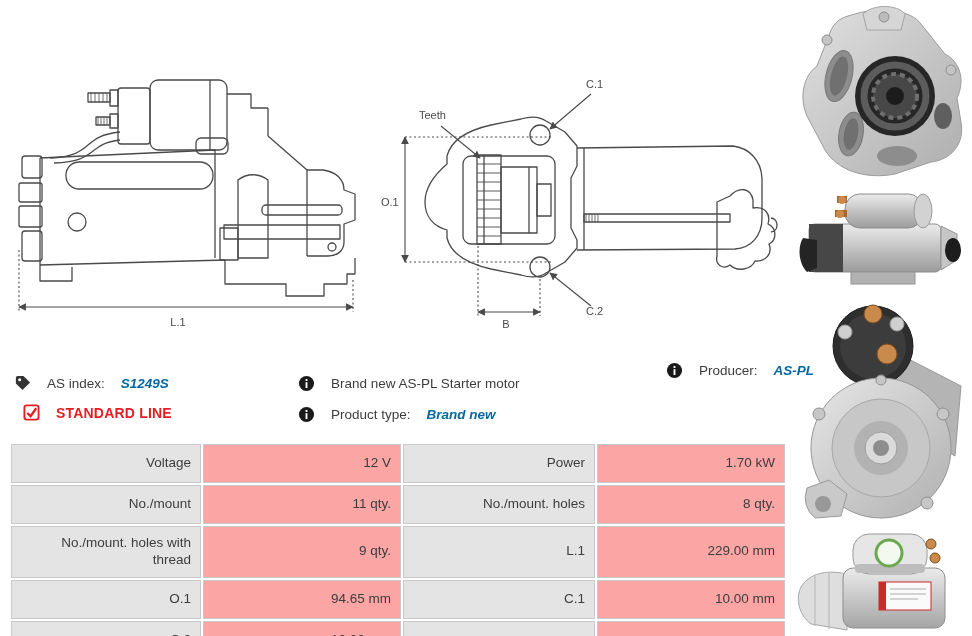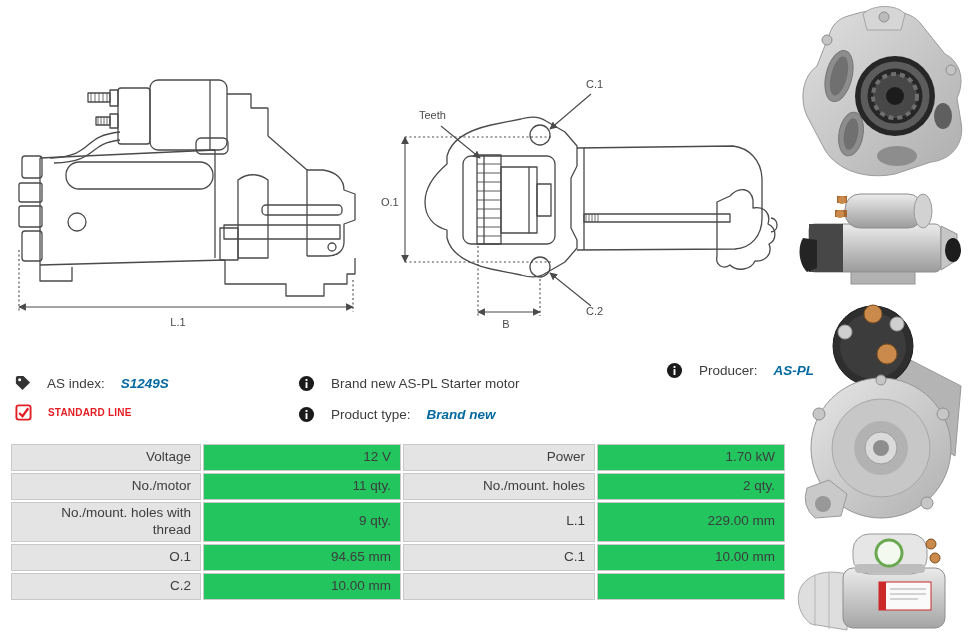--- a/index.html
+++ b/index.html
@@ -2,29 +2,29 @@
 <html><head>
 <meta charset="utf-8">
 <style>
   html,body{margin:0;padding:0;background:#fff;}
   .canvas{position:relative;width:972px;height:636px;background:#ffffff;overflow:hidden;
           font-family:"Liberation Sans",sans-serif;color:#3d3d3d;}
   .abs{position:absolute;}
   
   .ib-row{position:absolute;display:flex;align-items:center;gap:16px;font-size:13.5px;white-space:nowrap;}
   .ib-row .b{font-weight:700;color:#0369a1;font-style:italic;}
-  .ib-row.red{color:#e31e24;font-weight:700;font-size:10px;letter-spacing:.2px;}
+  .ib-row.red{color:#e31e24;font-weight:700;font-size:14px;letter-spacing:.2px;margin-left:8px;}
   .icon17{width:17px;height:17px;flex:0 0 auto;display:block;}
   
   table.spec{position:absolute;left:9px;top:442px;width:778px;border-collapse:separate;
              border-spacing:2px;table-layout:fixed;}
   table.spec td{border:1px solid #c9c9c9;text-align:right;vertical-align:middle;
-                padding:2px 9px;font-size:13.5px;color:#3d3d3d;height:21px;line-height:1.25;}
+                padding:8px 9px;font-size:13.5px;color:#3d3d3d;height:21px;line-height:1.25;}
   td.lbl{background:#e4e4e4;}
-  td.val{background:#22c55e;}
+  td.val{background:#fca5a5;}
   
   .dwg text{font-family:"Liberation Sans",sans-serif;fill:#4a4a4a;font-size:11px;}
   .photo{position:absolute;left:0;width:179px;}
 </style>
 </head>
 <body>
 
 <div class="canvas">
 
   <div class="abs" style="left:10px;top:62px;">
@@ -296,24 +296,24 @@
         <col style="width:187px">
       </colgroup>
     <tbody>
       <tr>
         <td class="lbl">Voltage</td>
         <td class="val">12 V</td>
         <td class="lbl">Power</td>
         <td class="val">1.70 kW</td>
       </tr>
       <tr>
-        <td class="lbl">No./motor</td>
+        <td class="lbl">No./mount</td>
         <td class="val">11 qty.</td>
         <td class="lbl">No./mount. holes</td>
-        <td class="val">2 qty.</td>
+        <td class="val">8 qty.</td>
       </tr>
       <tr>
         <td class="lbl">No./mount. holes with thread</td>
         <td class="val">9 qty.</td>
         <td class="lbl">L.1</td>
         <td class="val">229.00 mm</td>
       </tr>
       <tr>
         <td class="lbl">O.1</td>
         <td class="val">94.65 mm</td>

